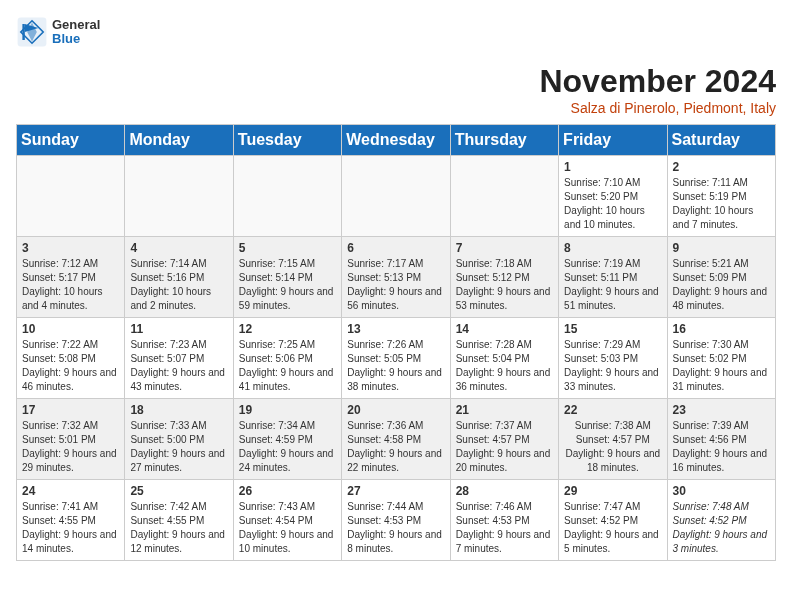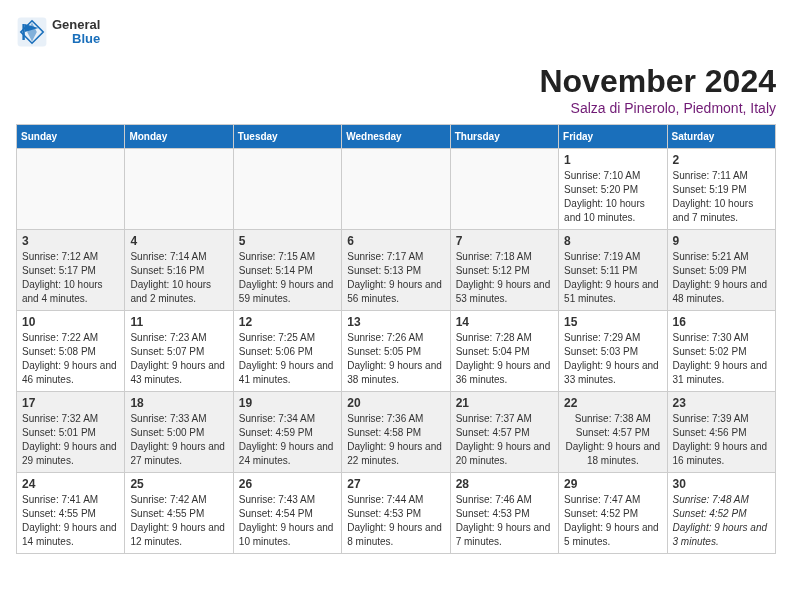--- a/index.html
+++ b/index.html
@@ -23,46 +23,46 @@
       gap: 4px;
     }
     .logo-text {
       display: flex;
       flex-direction: column;
       font-size: 13px;
       font-weight: bold;
       line-height: 1.1;
     }
     .logo-text .general { color: #333; }
-    .logo-text .blue { color: #1a6fbb; margin-left: 20px; }
+    .logo-text .blue { color: #1a6fbb; }
     .logo-icon {
       width: 32px;
       height: 32px;
     }
     .title-area {
       text-align: right;
       margin-top: 47px;
     }
     .month-title {
       font-size: 32px;
       font-weight: bold;
       color: #222;
     }
     .location {
       font-size: 14px;
-      color: #701a75;
+      color: #c2410c;
     }
     .calendar {
       width: 100%;
       border-collapse: collapse;
     }
     .calendar th {
       background: #1a6fbb;
       color: #fff;
-      font-size: 10px;
+      font-size: 16px;
       font-weight: bold;
       padding: 6px 4px;
       text-align: left;
       border: 1px solid #ccc;
     }
     .calendar td {
       border: 1px solid #ccc;
       vertical-align: top;
       padding: 4px 5px;
       font-size: 10px;

